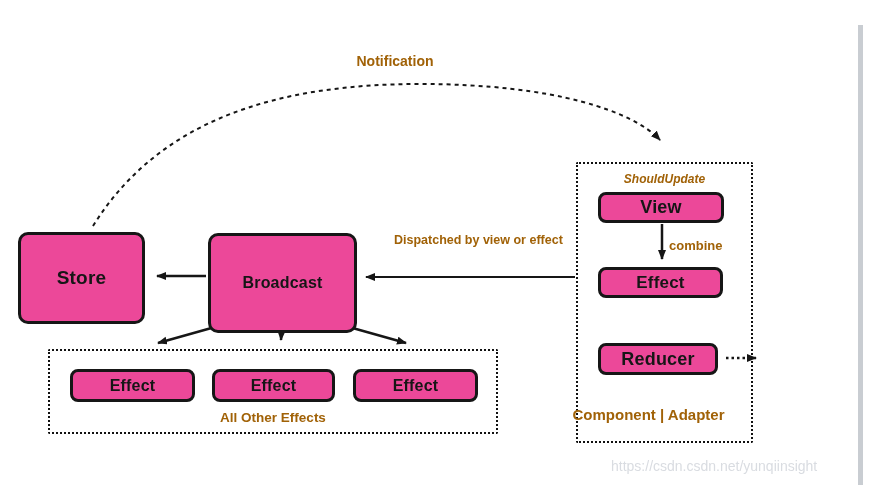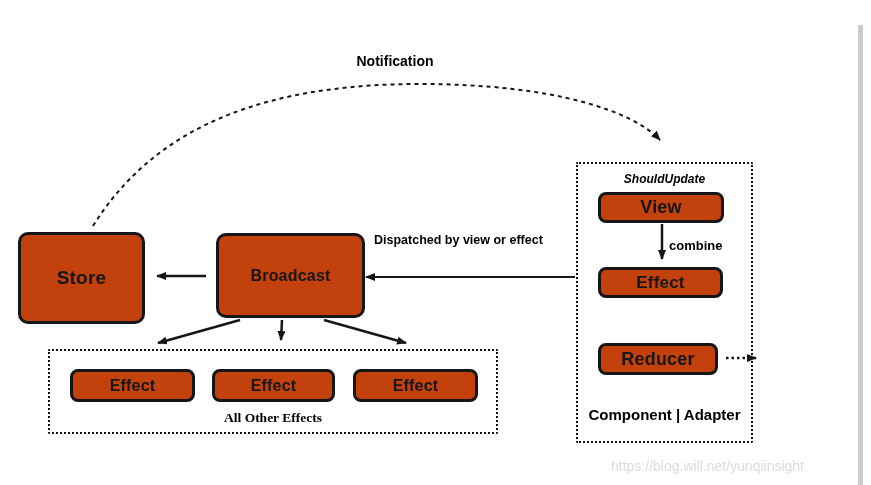--- a/index.html
+++ b/index.html
@@ -9,43 +9,43 @@
     background:#ffffff;
     font-family:"Liberation Sans","DejaVu Sans",sans-serif;
     color:#161616;
     overflow:hidden;
   }
   .arrows{position:absolute;left:0;top:0;}
   .node{
     position:absolute;
     border:3px solid #161616;
     border-radius:10px;
-    background:#c2410c;
+    background:#ec4899;
     display:flex;align-items:center;justify-content:center;
     font-weight:bold;
     box-sizing:border-box;
     letter-spacing:.2px;
   }
   .node.small{border-width:3px;border-radius:8px;}
   .dotted-panel{
     position:absolute;
     border:2.5px dotted #111111;
     border-radius:2px;
     box-sizing:border-box;
     background:transparent;
   }
   .label{
     position:absolute;
     font-weight:bold;
-    color:#000000;
+    color:#a16207;
     white-space:nowrap;
   }
   .label.center{text-align:center;}
   .annotation{font-size:12.5px;line-height:15px;}
-  .annotation span{display:block;}
+  .annotation span{display:block;margin-left:20px;}
   .watermark{
     position:absolute;
     left:611px;top:458px;
     font-size:14px;
     font-weight:normal;
     color:#d9dce1;
     white-space:nowrap;
   }
   .scrollbar{
     position:absolute;
@@ -72,37 +72,37 @@
     <line x1="282" y1="320" x2="281" y2="340" stroke="#161616" stroke-width="2.5" marker-end="url(#ah)"></line>
     <line x1="324" y1="320" x2="406" y2="343" stroke="#161616" stroke-width="2.5" marker-end="url(#ah)"></line>
     <line x1="662" y1="224" x2="662" y2="259" stroke="#161616" stroke-width="2.5" marker-end="url(#ah)"></line>
     <line x1="726" y1="358" x2="756" y2="358" stroke="#161616" stroke-width="2.5" stroke-dasharray="2.5 3" marker-end="url(#ah)"></line>
   </svg>
 
   <div class="label center" style="left:335px;top:53px;width:120px;font-size:14px;">Notification</div>
 
   <div class="node" style="left:18px;top:232px;width:127px;height:92px;font-size:19px;">Store</div>
 
-  <div class="node" style="left:216px;top:233px;width:149px;height:85px;font-size:16px;">Broadcast</div>
+  <div class="node" style="left:208px;top:233px;width:149px;height:100px;font-size:16px;">Broadcast</div>
 
   <div class="label annotation" style="left:374px;top:233px;">
     <span>Dispatched by view or effect</span>
   </div>
 
 
   <div class="dotted-panel" style="left:48px;top:349px;width:450px;height:85px;"></div>
   <div class="node small" style="left:70px;top:369px;width:125px;height:33px;font-size:16px;">Effect</div>
   <div class="node small" style="left:212px;top:369px;width:123px;height:33px;font-size:16px;">Effect</div>
   <div class="node small" style="left:353px;top:369px;width:125px;height:33px;font-size:16px;">Effect</div>
-  <div class="label center" style="left:48px;top:410px;width:450px;font-size:13.5px;font-family:Liberation Serif, serif;">All Other Effects</div>
+  <div class="label center" style="left:48px;top:410px;width:450px;font-size:13.5px;">All Other Effects</div>
 
   <div class="dotted-panel" style="left:576px;top:162px;width:177px;height:281px;"></div>
   <div class="label center" style="left:576px;top:172px;width:177px;font-size:12px;font-style:italic;">ShouldUpdate</div>
   <div class="node small" style="left:598px;top:192px;width:126px;height:31px;font-size:18px;">View</div>
   <div class="label" style="left:669px;top:238px;font-size:13px;">combine</div>
   <div class="node small" style="left:598px;top:267px;width:125px;height:31px;font-size:17px;">Effect</div>
   <div class="node small" style="left:598px;top:343px;width:120px;height:32px;font-size:18px;">Reducer</div>
-  <div class="label center" style="left:576px;top:406px;width:177px;font-size:15px;">Component | Adapter</div>
+  <div class="label center" style="left:560px;top:406px;width:177px;font-size:15px;">Component | Adapter</div>
 
-  <div class="watermark">https://blog.will.net/yunqiinsight</div>
+  <div class="watermark">https://csdn.csdn.net/yunqiinsight</div>
   <div class="scrollbar"></div>
 
 </div>
 
 </body></html>

